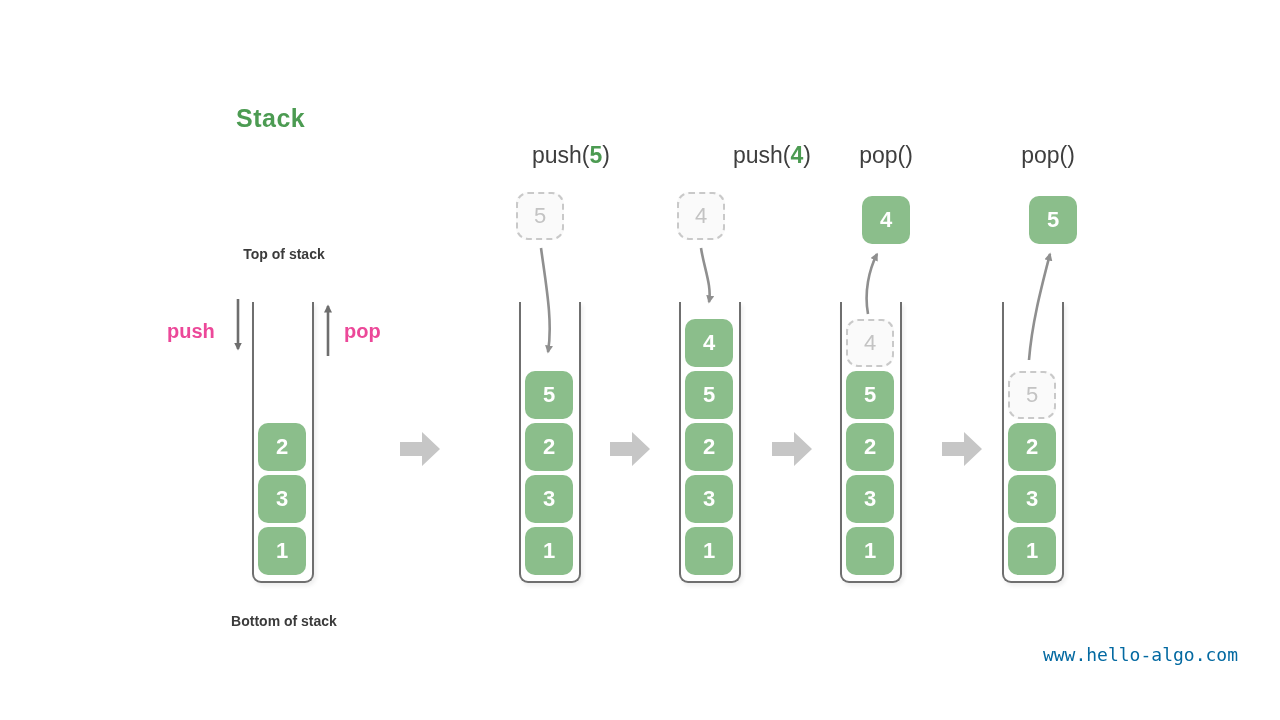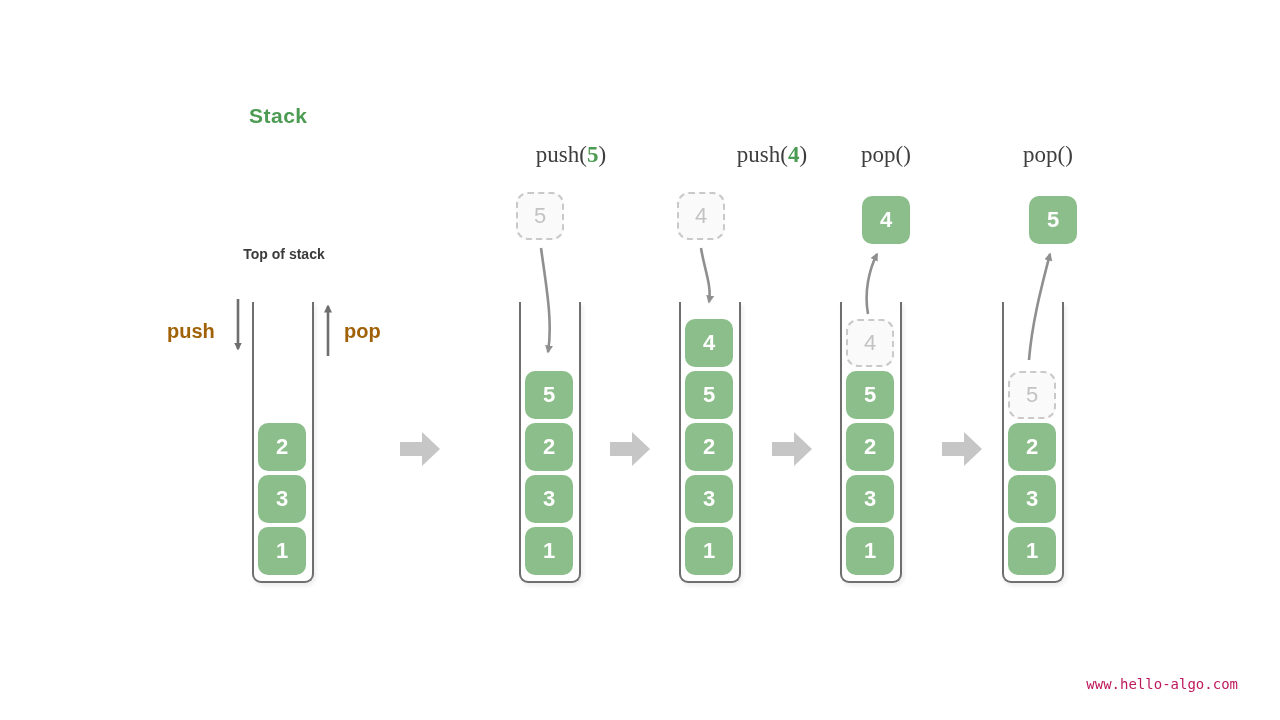--- a/index.html
+++ b/index.html
@@ -3,26 +3,26 @@
 <meta charset="utf-8">
 <style>
   html,body{margin:0;padding:0;background:#ffffff;}
   #canvas{
     position:relative;width:1280px;height:720px;background:#ffffff;overflow:hidden;
     font-family:"Liberation Sans",sans-serif;
   }
   svg.overlay{position:absolute;left:0;top:0;pointer-events:none;}
 
   .title{
-    position:absolute;left:249px;top:104px;
-    font-size:21px;font-weight:700;color:#4c9b52;letter-spacing:.5px;
+    position:absolute;left:236px;top:104px;
+    font-size:25px;font-weight:700;color:#4c9b52;letter-spacing:.5px;
   }
   .note{position:absolute;font-size:14px;font-weight:700;color:#3b3b3b;white-space:nowrap;}
   .note.centered{transform:translateX(-50%);}
-  .sidelabel{position:absolute;font-size:20px;font-weight:700;color:#a16207;white-space:nowrap;text-align:center;}
+  .sidelabel{position:absolute;font-size:20px;font-weight:700;color:#ec4899;white-space:nowrap;text-align:center;}
 
   .tube{
     position:absolute;top:302px;width:62px;height:281px;box-sizing:border-box;
     border-left:2px solid #6f6f6f;border-right:2px solid #6f6f6f;border-bottom:2px solid #6f6f6f;
     border-radius:0 0 9px 9px;
     box-shadow:2px 3px 4px rgba(0,0,0,.07);
     background:#ffffff;
   }
 
   .box{
@@ -31,43 +31,44 @@
     font-size:22px;font-weight:700;
   }
   .box.solid{background:#8bbe8b;color:#ffffff;}
   .box.ghost{
     background:#fafafa;border:2px dashed #c9c9c9;color:#c3c3c3;font-weight:400;
     border-radius:12px;
   }
 
   .op-label{
     position:absolute;top:142px;transform:translateX(-50%);
-    font-family:Liberation Serif, serif;font-size:23px;color:#3e3e3e;white-space:nowrap;
+    font-family:Liberation Sans, sans-serif;font-size:23px;color:#3e3e3e;white-space:nowrap;
   }
   .op-label .arg{color:#4c9b52;font-weight:700;}
 
   .watermark{
-    position:absolute;top:676px;right:42px;
-    font-family:"DejaVu Sans Mono",monospace;font-size:14px;color:#be185d;
+    position:absolute;top:644px;right:42px;
+    font-family:"DejaVu Sans Mono",monospace;font-size:18px;color:#0369a1;
   }
 
   
   .c0{left:258px}.c1{left:525px}.c2{left:685px}.c3{left:846px}.c4{left:1008px}
   
   .s1{top:527px}.s2{top:475px}.s3{top:423px}.s4{top:371px}.s5{top:319px}
   
   .f0{left:516px;top:192px}.f1{left:677px;top:192px}.f2{left:862px;top:196px}.f3{left:1029px;top:196px}
 </style>
 </head>
 <body>
 
 <div id="canvas">
 
   <div class="title">Stack</div>
   <div class="note centered" style="left:284px;top:246px">Top of stack</div>
+  <div class="note centered" style="left:284px;top:613px">Bottom of stack</div>
   <div class="sidelabel" style="left:167px;top:320px">push</div>
   <div class="sidelabel" style="left:344px;top:320px">pop</div>
 
   <div class="op-label" style="left:571px">
     <span>push(</span><span class="arg">5</span><span>)</span>
   </div>
   <div class="op-label" style="left:772px">
     <span>push(</span><span class="arg">4</span><span>)</span>
   </div>
   <div class="op-label" style="left:886px">

